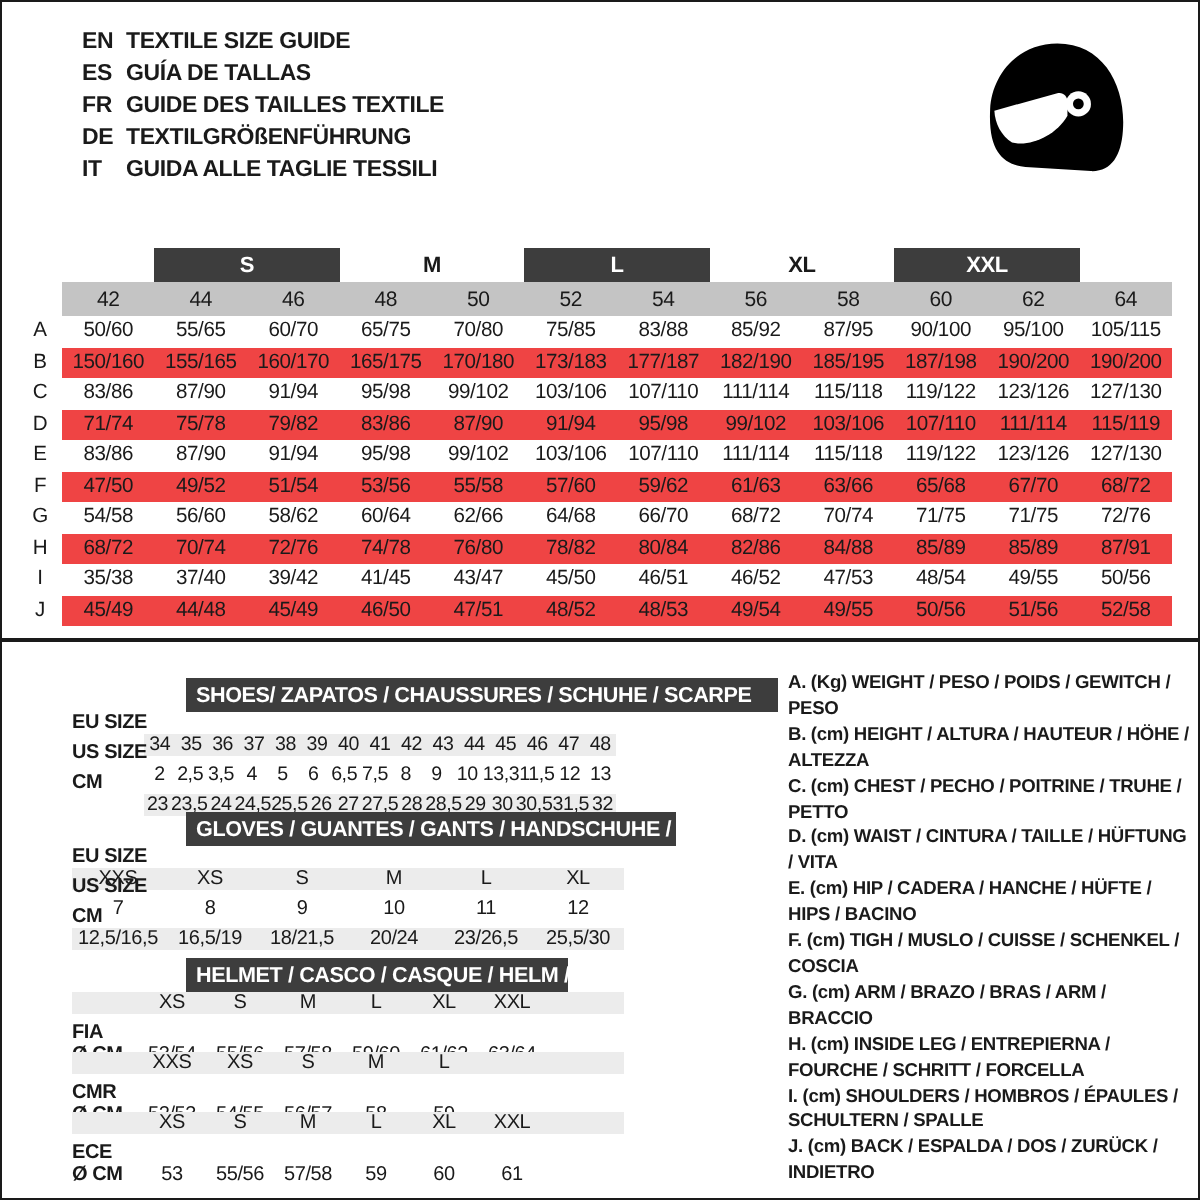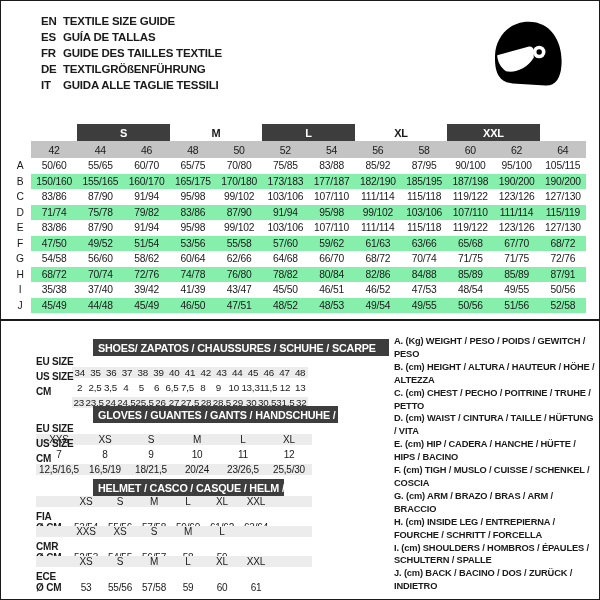--- a/index.html
+++ b/index.html
@@ -20,21 +20,21 @@
   .rl{width:22px;display:flex;align-items:center;justify-content:center;}
   .vals{flex:1;display:grid;grid-template-columns:repeat(12,1fr);}
   .vals span{display:flex;align-items:center;justify-content:center;white-space:nowrap;}
   .num-head{height:17px;}
   .num-head .vals{background:#c4c4c4;font-size:10.5px;}
   .band-row{height:17px;}
   .bandvals{flex:1;display:grid;grid-template-columns:1fr 2fr 2fr 2fr 2fr 2fr 1fr;}
   .band{display:flex;align-items:center;justify-content:center;font-weight:700;font-size:11px;}
   .band.dark{background:#3d3d3d;color:#fff;}
   .drow{height:15.5px;}
-  .drow.stripe .vals{background:#86efac;}
+  .drow.stripe .vals{background:#ef4444;}
   
   .sec{position:absolute;left:35px;}
   .sec-bar{margin-left:57px;height:17px;background:#3d3d3d;color:#fff;font-weight:700;
            font-size:10.8px;display:flex;align-items:center;padding-left:5px;box-sizing:border-box;
            letter-spacing:-0.2px;white-space:nowrap;}
   .srow{display:flex;height:15px;align-items:stretch;font-size:10px;letter-spacing:-0.2px;flex-direction:column;}
   .slabel{width:57px;display:flex;align-items:center;font-weight:700;font-size:10px;}
   .svals{display:grid;}
   .svals span{display:flex;align-items:center;justify-content:center;white-space:nowrap;}
   .svals.gray{background:#ececec;}
@@ -254,21 +254,21 @@
           <span>85/89</span>
           <span>87/91</span>
         </div>
     </div>
     <div class="trow drow">
       <span class="rl">I</span>
       <div class="vals">
           <span>35/38</span>
           <span>37/40</span>
           <span>39/42</span>
-          <span>41/39</span>
+          <span>41/45</span>
           <span>43/47</span>
           <span>45/50</span>
           <span>46/51</span>
           <span>46/52</span>
           <span>47/53</span>
           <span>48/54</span>
           <span>49/55</span>
           <span>50/56</span>
         </div>
     </div>
@@ -446,16 +446,16 @@
   <div class="legend">
     <div>A. (Kg) WEIGHT / PESO / POIDS / GEWITCH / PESO</div>
     <div>B. (cm) HEIGHT / ALTURA / HAUTEUR / HÖHE / ALTEZZA</div>
     <div>C. (cm) CHEST / PECHO / POITRINE / TRUHE / PETTO</div>
     <div>D. (cm) WAIST / CINTURA / TAILLE / HÜFTUNG / VITA</div>
     <div>E. (cm) HIP / CADERA / HANCHE / HÜFTE / HIPS /  BACINO</div>
     <div>F. (cm) TIGH / MUSLO / CUISSE / SCHENKEL / COSCIA</div>
     <div>G. (cm) ARM  / BRAZO / BRAS / ARM / BRACCIO</div>
     <div>H. (cm) INSIDE LEG / ENTREPIERNA / FOURCHE / SCHRITT / FORCELLA</div>
     <div>I.  (cm) SHOULDERS / HOMBROS / ÉPAULES / SCHULTERN / SPALLE</div>
-    <div>J. (cm) BACK / BACINO / DOS / ZURÜCK / INDIETRO</div>
+    <div>J. (cm) BACK / ESPALDA / DOS / ZURÜCK / INDIETRO</div>
   </div>
 
 </div>
 
 </body></html>

